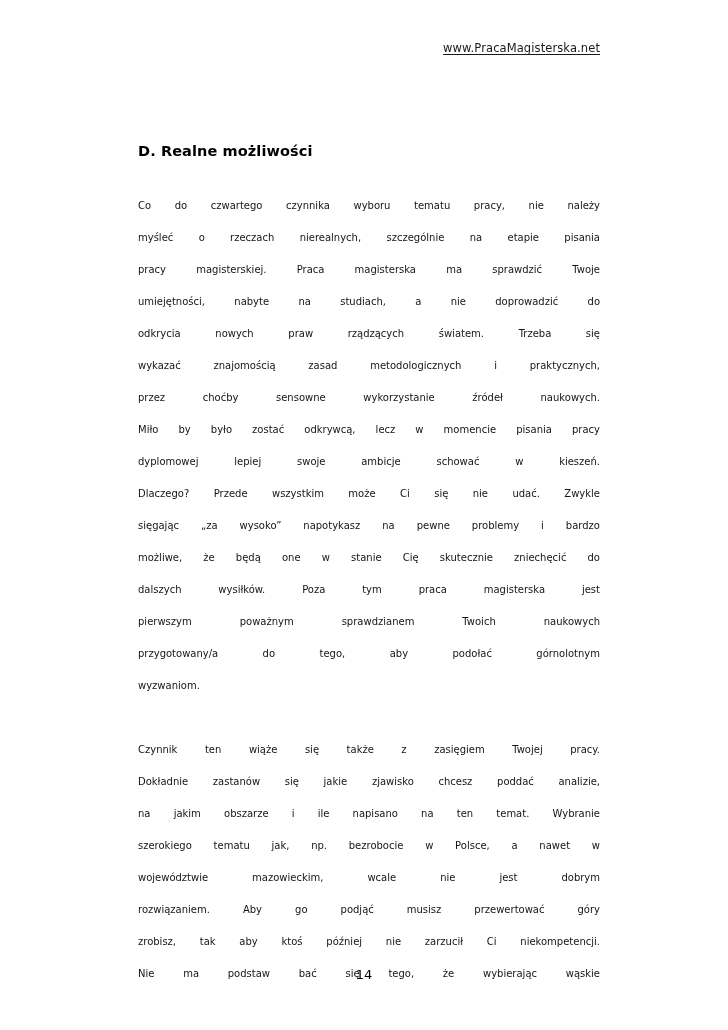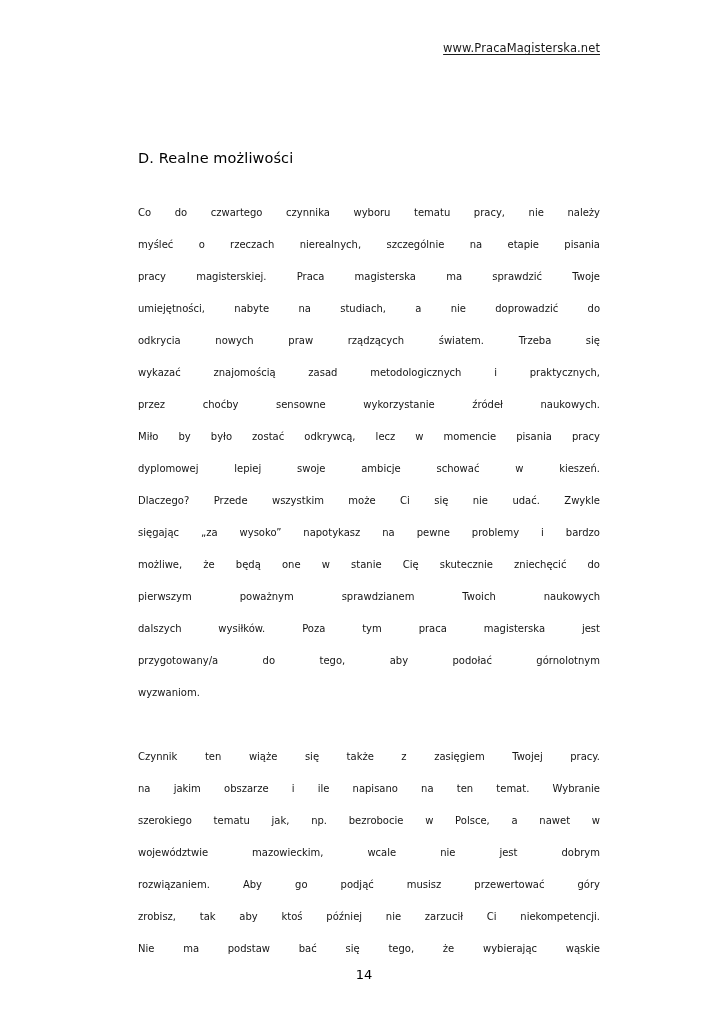--- a/index.html
+++ b/index.html
@@ -45,23 +45,23 @@
   
   .content {
     position: absolute;
     left: 138px;
     top: 136px;
     width: 462px;
   }
 
   .section-heading {
     font-size: 14.5px;
-    font-weight: normal;
+    font-weight: bold;
     line-height: 20px;
-    margin: 12px 0 0 0;
+    margin: 5px 0 0 0;
     color: #000000;
     letter-spacing: 0.1px;
   }
 
   .para {
     margin: 0;
     font-size: 10px;
     line-height: 32px;
     color: #141414;
   }
@@ -111,27 +111,28 @@
         <span class="ln">pracy magisterskiej. Praca magisterska ma sprawdzić Twoje</span>
         <span class="ln">umiejętności, nabyte na studiach, a nie doprowadzić do</span>
         <span class="ln">odkrycia nowych praw rządzących światem. Trzeba się</span>
         <span class="ln">wykazać znajomością zasad metodologicznych i praktycznych,</span>
         <span class="ln">przez choćby sensowne wykorzystanie źródeł naukowych.</span>
         <span class="ln">Miło by było zostać odkrywcą, lecz w momencie pisania pracy</span>
         <span class="ln">dyplomowej lepiej swoje ambicje schować w kieszeń.</span>
         <span class="ln">Dlaczego? Przede wszystkim może Ci się nie udać. Zwykle</span>
         <span class="ln">sięgając „za wysoko” napotykasz na pewne problemy i bardzo</span>
         <span class="ln">możliwe, że będą one w stanie Cię skutecznie zniechęcić do</span>
+        <span class="ln">dalszych wysiłków. Poza tym praca magisterska jest</span>
         <span class="ln">pierwszym poważnym sprawdzianem Twoich naukowych</span>
-        <span class="ln">dalszych wysiłków. Poza tym praca magisterska jest</span>
         <span class="ln">przygotowany/a do tego, aby podołać górnolotnym</span>
         <span class="ln last">wyzwaniom.</span>
       </p>
     <p class="para">
         <span class="ln">Czynnik ten wiąże się także z zasięgiem Twojej pracy.</span>
+        <span class="ln">Dokładnie zastanów się jakie zjawisko chcesz poddać analizie,</span>
         <span class="ln">na jakim obszarze i ile napisano na ten temat. Wybranie</span>
         <span class="ln">szerokiego tematu jak, np. bezrobocie w Polsce, a nawet w</span>
         <span class="ln">województwie mazowieckim, wcale nie jest dobrym</span>
         <span class="ln">rozwiązaniem. Aby go podjąć musisz przewertować góry</span>
         <span class="ln">zrobisz, tak aby ktoś później nie zarzucił Ci niekompetencji.</span>
         <span class="ln">Nie ma podstaw bać się tego, że wybierając wąskie</span>
       </p>
 
   </div>
 

